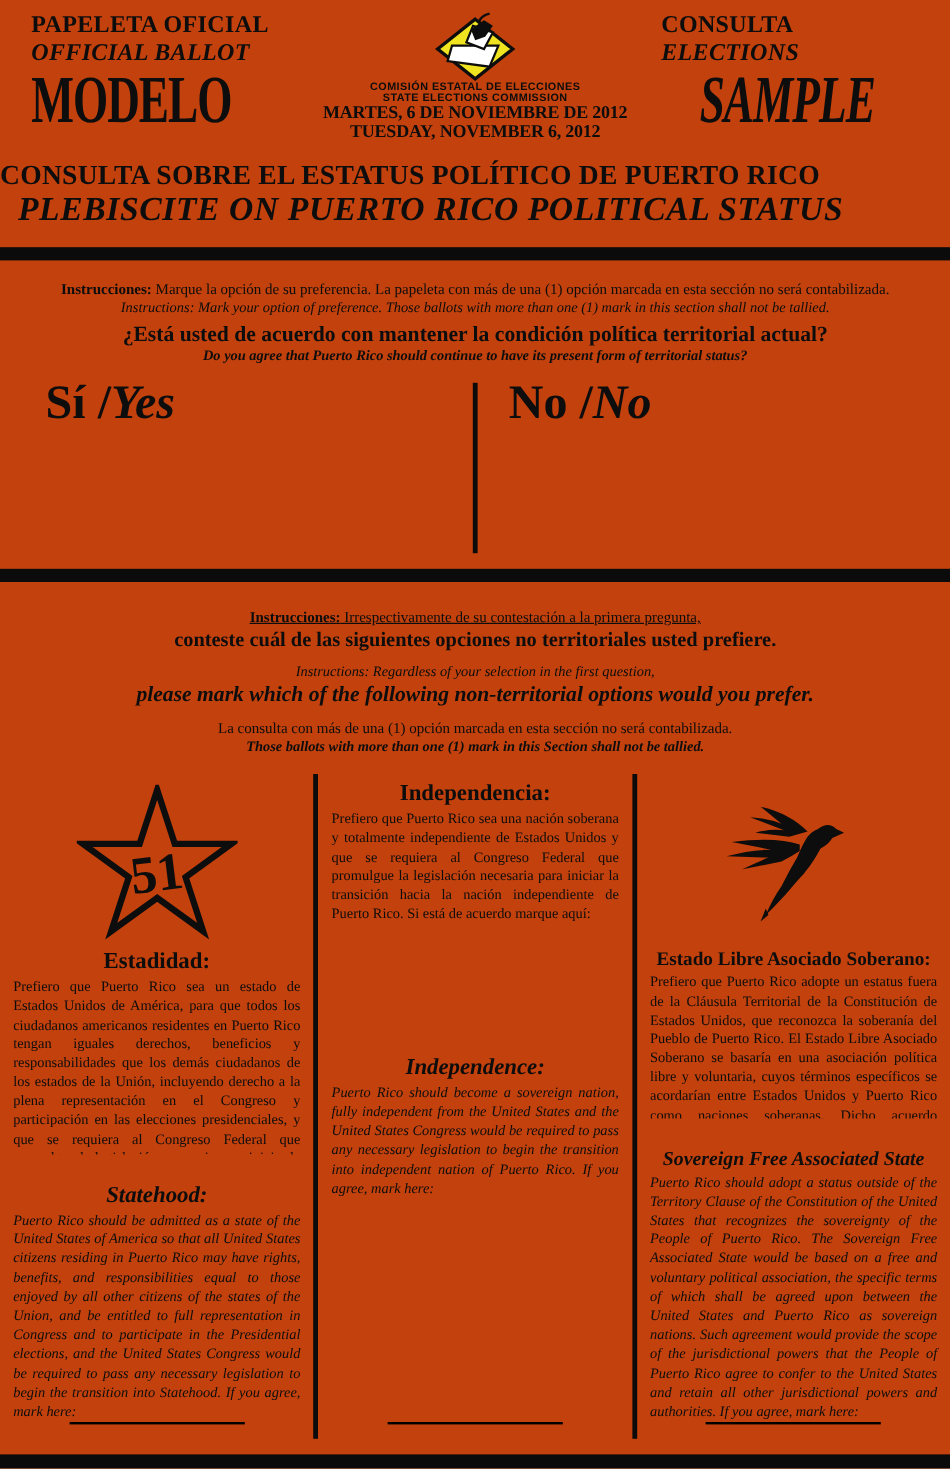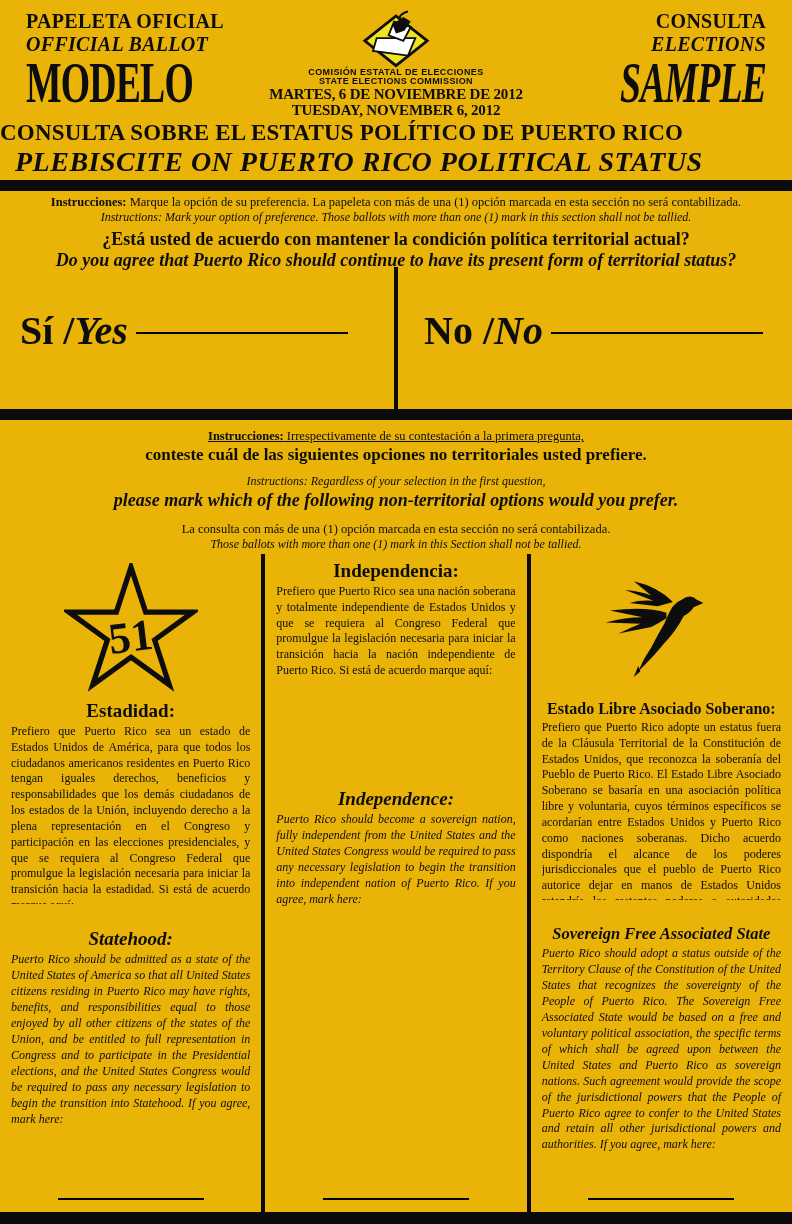--- a/index.html
+++ b/index.html
@@ -1,29 +1,29 @@
 <!DOCTYPE html>
 <html><head>
 <meta charset="utf-8">
 <style>
   html,body{margin:0;padding:0;background:#e8e7e4;}
   .page{
     width:792px;height:1224px;margin:0 auto;
-    background:#eab308;color:#0d0d0d;
+    background:#c2410c;color:#0d0d0d;
     font-family:"Liberation Serif",serif;
-    display:flex;flex-direction:column;overflow:hidden;box-sizing:border-box;
+    display:flex;flex-direction:column;overflow:hidden;box-sizing:border-box;gap:13px;
   }
   .b{font-weight:bold;}
   .i{font-style:italic;}
 
   
   .hdr{display:flex;justify-content:space-between;align-items:flex-start;
        padding:10px 26px 0 26px;height:114px;box-sizing:border-box;}
   .hdr-left,.hdr-right{width:215px;}
-  .hdr-right{text-align:right;}
+  .hdr-right{}
   .hdr-sm{font-size:20px;font-weight:bold;letter-spacing:.3px;line-height:1.15;}
   .hdr-big{font-size:46px;font-weight:bold;margin-top:6px;display:inline-block;
            transform:scale(.82,1.22);transform-origin:left bottom;letter-spacing:-1px;}
   .hdr-big.right{transform-origin:right bottom;}
   .hdr-center{width:260px;text-align:center;line-height:1.05;}
   .logo-svg{display:block;margin:0 auto;}
   .cee-line{font-family:"Liberation Sans",sans-serif;font-size:9px;font-weight:bold;letter-spacing:.4px;}
   .cee-date{font-size:15px;font-weight:bold;letter-spacing:-.2px;}
 
   
@@ -32,37 +32,37 @@
   .title-en{font-size:28px;font-weight:bold;font-style:italic;letter-spacing:.5px;margin-left:15px;}
 
   .bar{height:11px;background:#0b0b0b;flex:none;}
   .bar.bottom{height:12px;}
 
   
   .instr1{text-align:center;padding:4px 6px 0;height:72px;box-sizing:border-box;}
   .line-sm{font-size:12.5px;}
   .line-sm-i{font-size:12px;font-style:italic;}
   .q-es{font-size:18px;font-weight:bold;margin-top:4px;font-family:Liberation Serif, serif;}
-  .q-en{font-size:18px;font-weight:bold;font-style:italic;}
+  .q-en{font-size:12px;font-weight:bold;font-style:italic;}
 
   .yesno{height:146px;display:flex;position:relative;flex:none;}
   .yesno .vdiv{position:absolute;left:50%;top:4px;bottom:0;width:4px;margin-left:-2px;background:#0b0b0b;}
-  .half{width:50%;display:flex;align-items:center;box-sizing:border-box;padding:0 16px 10px 20px;}
+  .half{width:50%;display:flex;align-items:flex-start;box-sizing:border-box;padding:0 16px 10px 38px;flex-direction:column;}
   .half.right{padding-left:28px;}
   .choice{font-size:40px;font-weight:bold;white-space:nowrap;line-height:1;}
   .mark-underline{display:inline-block;flex:1;max-width:212px;border-bottom:2px solid #000;height:4px;margin-left:8px;}
 
   
   .instr2{text-align:center;padding:9px 6px 0;height:134px;box-sizing:border-box;}
   .i2-l1{font-size:12.5px;text-decoration:underline;}
   .i2-l2{font-size:17px;font-weight:bold;margin-top:1px;}
   .i2-l3{font-size:12px;font-style:italic;margin-top:9px;}
   .i2-l4{font-size:18px;font-weight:bold;font-style:italic;margin-top:1px;}
   .i2-l5{font-size:12.5px;margin-top:11px;}
-  .i2-l6{font-size:12px;font-style:italic;}
+  .i2-l6{font-size:12px;font-style:italic;font-weight:bold;}
 
   
   .options{flex:1;display:flex;min-height:0;}
   .col-divider{width:4px;background:#0b0b0b;flex:none;}
   .col{flex:1;display:flex;flex-direction:column;padding:4px 11px 0;min-width:0;box-sizing:border-box;}
   .icon-box{height:140px;display:flex;align-items:center;justify-content:center;flex:none;}
   .h-es{text-align:center;font-weight:bold;font-size:19px;margin:2px 0 2px;white-space:nowrap;}
   .col.c3 .h-es{font-size:16px;}
   .p-es{font-size:12px;line-height:1.32;text-align:justify;height:180px;overflow:hidden;}
   .h-en{text-align:center;font-weight:bold;font-style:italic;font-size:19px;margin:24px 0 2px;white-space:nowrap;}

